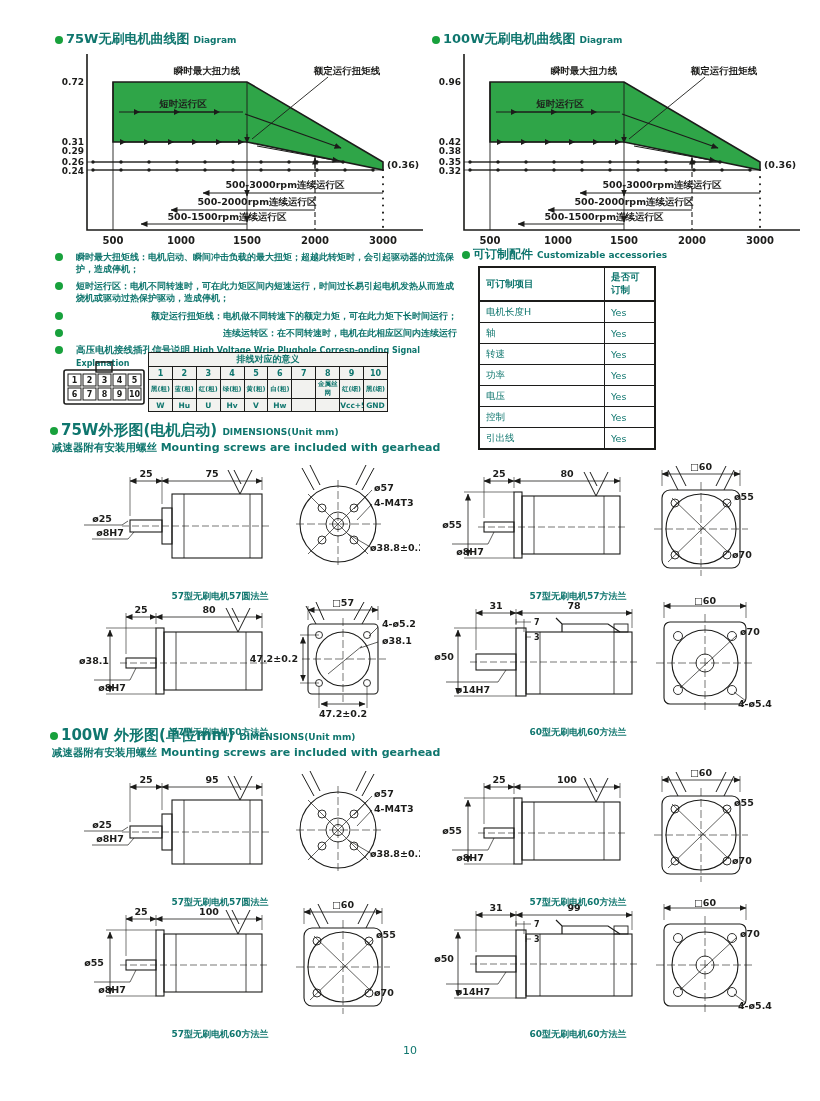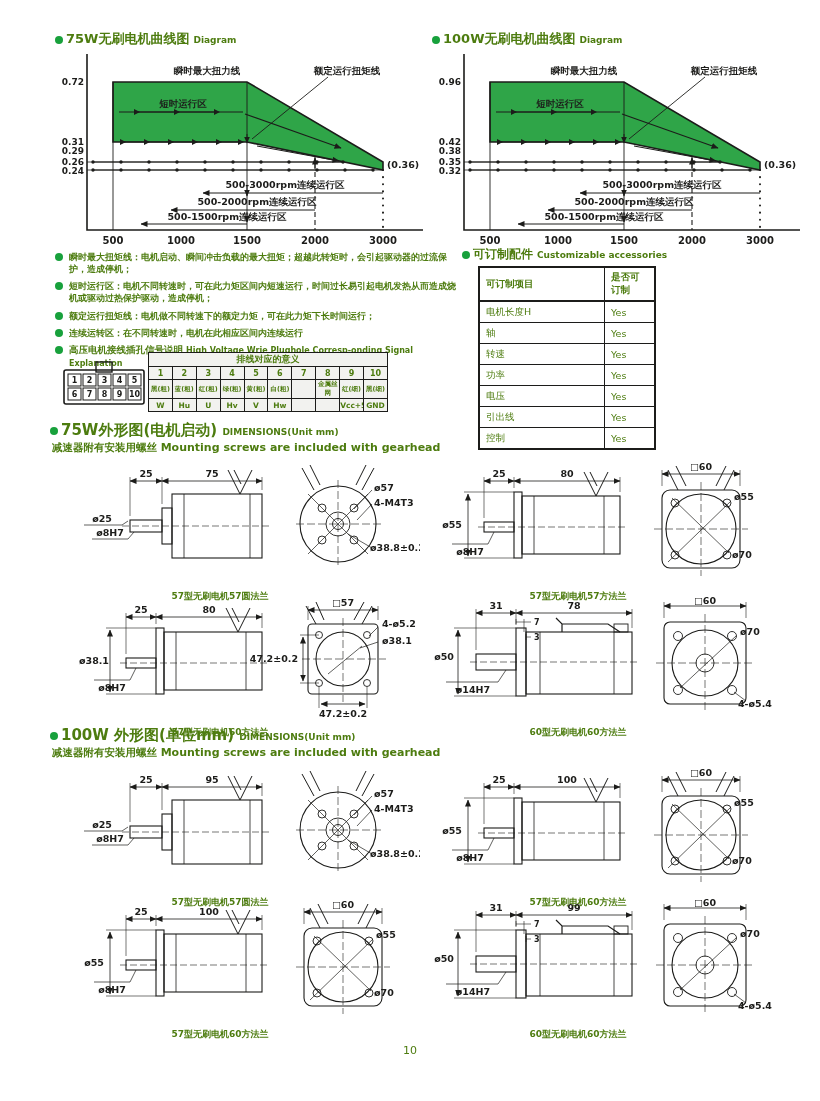--- a/index.html
+++ b/index.html
@@ -1,22 +1,22 @@
 <!DOCTYPE html>
 <html><head>
 <meta charset="utf-8">
 <style>
   html,body{margin:0;padding:0;background:#e8e8e8;}
   #page{position:relative;width:820px;height:1101px;background:#ffffff;
-        font-family:"DejaVu Sans",sans-serif;color:#4d7c0f;overflow:hidden;margin:0 auto;}
+        font-family:"DejaVu Sans",sans-serif;color:#0f766e;overflow:hidden;margin:0 auto;}
   .abs{position:absolute;}
   .dot{display:inline-block;width:8px;height:8px;border-radius:50%;background:#18a13c;vertical-align:middle;margin-right:3px;}
   .ch-head{font-weight:700;font-size:13px;white-space:nowrap;}
   .ch-head .en{font-size:9px;margin-left:4px;}
-  .note{display:flex;gap:6px;margin-bottom:5px;width:402px;}
+  .note{display:flex;gap:13px;margin-bottom:5px;width:402px;justify-content:space-between;}
   .ndot{flex:0 0 auto;width:8px;height:8px;border-radius:50%;background:#18a13c;margin-top:2px;}
   .ntext{font-size:9px;line-height:1.35;font-weight:600;}
   .sig .zh{font-size:9.5px;font-weight:700;}
   .sig .en{font-size:8px;font-weight:700;margin-left:3px;}
   table{border-collapse:collapse;border-radius:32px;}
   
   .wtab{width:240px;table-layout:fixed;}
   .wtab td{border:1px solid #1c1c1a;text-align:center;padding:0;overflow:hidden;}
   .wtab .ttl{font-size:9px;font-weight:700;height:13px;background:#f2f2ef;}
   .wtab .pin{font-size:8px;font-weight:700;height:12px;background:#f2f2ef;}
@@ -358,25 +358,25 @@
         </tr>
     <tr>
           <td>功率</td>
           <td>Yes</td>
         </tr>
     <tr>
           <td>电压</td>
           <td>Yes</td>
         </tr>
     <tr>
+          <td>控制</td>
+          <td>Yes</td>
+        </tr>
+    <tr>
           <td>引出线</td>
-          <td>Yes</td>
-        </tr>
-    <tr>
-          <td>控制</td>
           <td>Yes</td>
         </tr>
   </tbody>
     </table>
 
   <div class="abs sec-title" style="left:50px;top:421px">
     <span class="dot"></span><span>75W外形图(电机启动)</span> <span class="en">DIMENSIONS(Unit mm)</span>
   </div>
   <div class="abs sec-sub" style="left:52px;top:441px">
     <span>减速器附有安装用螺丝</span> <span class="en">Mounting screws are included with gearhead</span>

